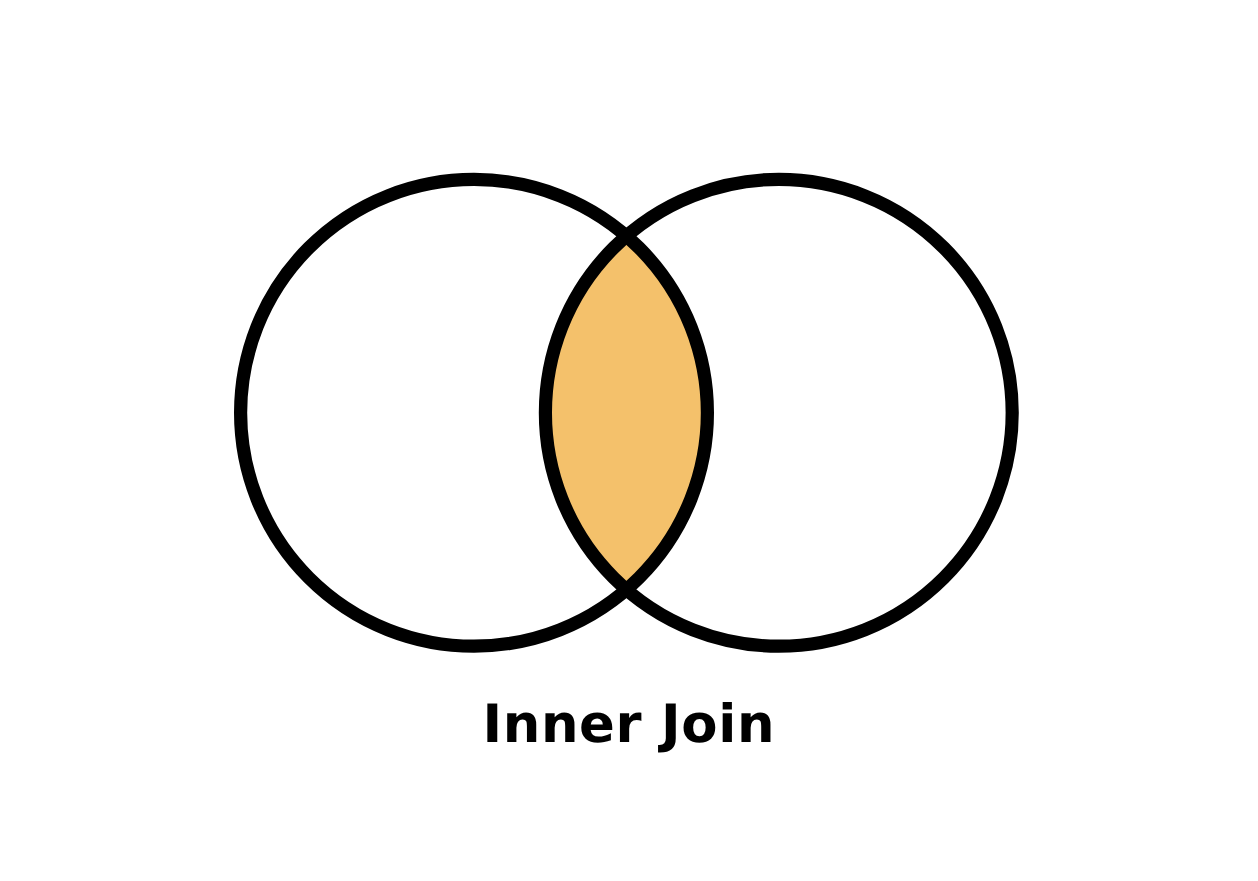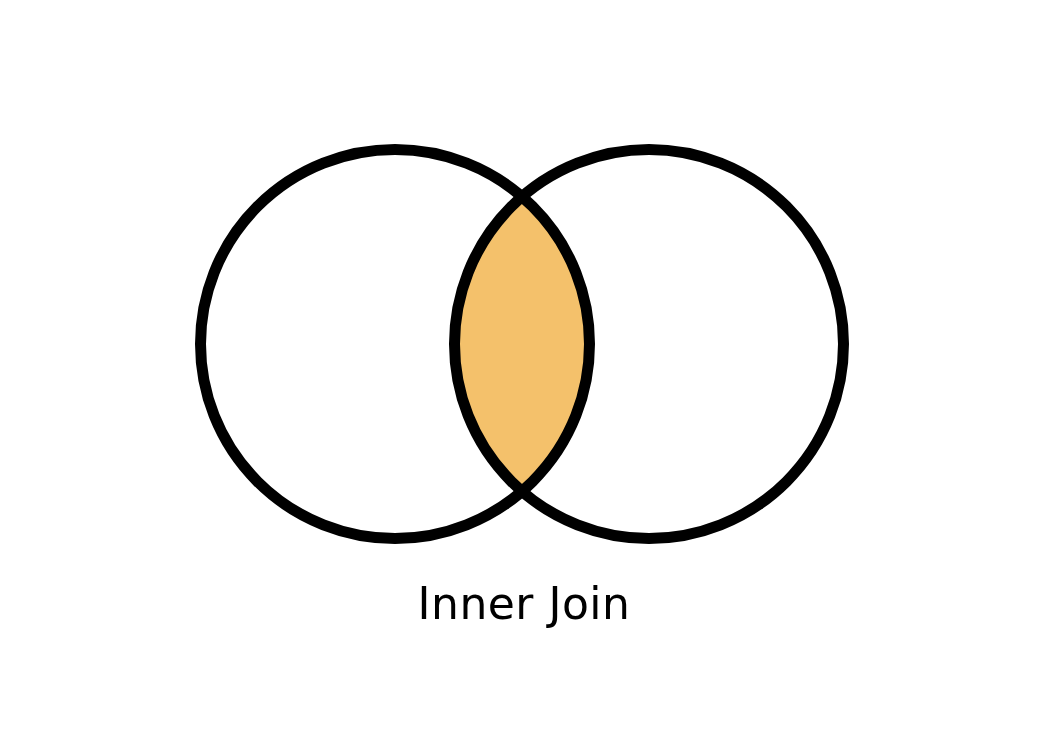--- a/index.html
+++ b/index.html
@@ -11,21 +11,21 @@
       overflow: hidden;
     }
     svg.venn { position: absolute; left: 0; top: 0; }
     .caption {
       position: absolute;
       left: 0;
       width: 1048px;
       top: 574px;
       text-align: center;
       font-family: "DejaVu Sans", sans-serif;
-      font-weight: normal;
+      font-weight: bold;
       font-size: 44px;
       letter-spacing: 0.5px;
       color: #000000;
       line-height: 60px;
     }
   </style>
 </head>
 <body>
 
 <div class="canvas" style="background: rgb(255, 255, 255);">

